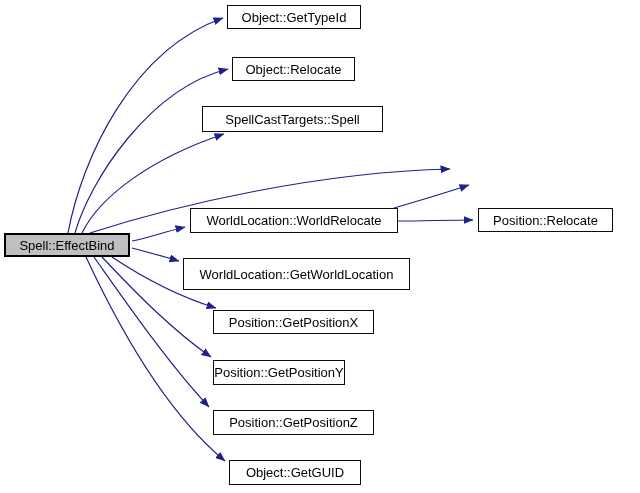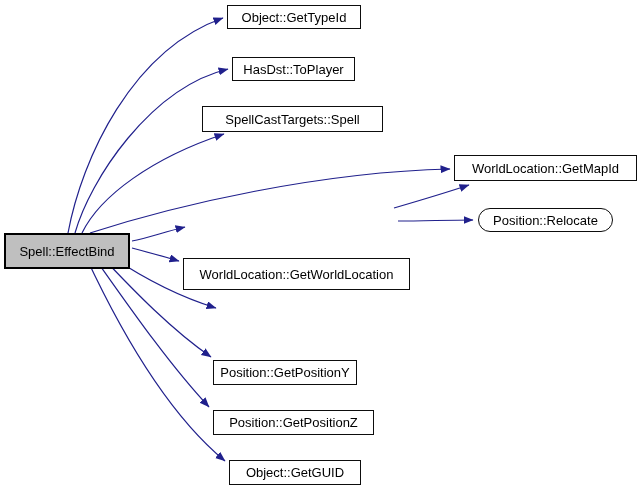--- a/index.html
+++ b/index.html
@@ -66,35 +66,36 @@
     <path class="edge" d="M 132 241 C 148 238 164 232 185 227" marker-end="url(#arrow)"></path>
     <path class="edge" d="M 132 248 C 147 252 162 256 179 261" marker-end="url(#arrow)"></path>
     <path class="edge" d="M 112 257 C 145 279 180 297 216 308" marker-end="url(#arrow)"></path>
     <path class="edge" d="M 102 257 C 135 292 172 330 211 357" marker-end="url(#arrow)"></path>
     <path class="edge" d="M 94 257 C 128 305 168 363 209 407" marker-end="url(#arrow)"></path>
     <path class="edge" d="M 86 257 C 120 330 168 414 225 461" marker-end="url(#arrow)"></path>
     <path class="edge" d="M 394 208 C 418 201 445 193 469 185" marker-end="url(#arrow)"></path>
     <path class="edge" d="M 398 221 C 423 221 448 220 473 220" marker-end="url(#arrow)"></path>
   </svg>
 
-  <div class="node root" style="left:4px; top:233px; width:126px; height:36px;">Spell::EffectBind</div>
+  <div class="node root" style="left:4px; top:233px; width:126px; height:24px;">Spell::EffectBind</div>
 
   <div class="node" style="left:227px; top:5px; width:134px; height:24px;">Object::GetTypeId</div>
 
-  <div class="node" style="left:232px; top:57px; width:123px; height:24px;">HasDst::ToPlayer</div>
+  <div class="node" style="left:232px; top:57px; width:123px; height:24px;">Object::Relocate</div>
 
   <div class="node" style="left:202px; top:106px; width:181px; height:26px;">SpellCastTargets::Spell</div>
 
-  <div class="node" style="left:454px; top:155px; width:183px; height:26px;">WorldLocation::GetMapId</div>
 
+  <div class="node" style="left:190px; top:208px; width:208px; height:25px;">WorldLocation::WorldRelocate</div>
 
-  <div class="node" style="left:478px; top:208px; width:135px; height:24px;border-radius:12px;">Position::Relocate</div>
+  <div class="node" style="left:478px; top:208px; width:135px; height:24px;">Position::Relocate</div>
 
   <div class="node" style="left:183px; top:258px; width:227px; height:32px;">WorldLocation::GetWorldLocation</div>
 
+  <div class="node" style="left:213px; top:310px; width:161px; height:24px;">Position::GetPositionX</div>
 
-  <div class="node" style="left:213px; top:360px; width:144px; height:25px;">Position::GetPositionY</div>
+  <div class="node" style="left:213px; top:360px; width:132px; height:25px;">Position::GetPositionY</div>
 
   <div class="node" style="left:213px; top:410px; width:161px; height:25px;">Position::GetPositionZ</div>
 
   <div class="node" style="left:229px; top:460px; width:132px; height:25px;">Object::GetGUID</div>
 
 </div>
 
 </body></html>

